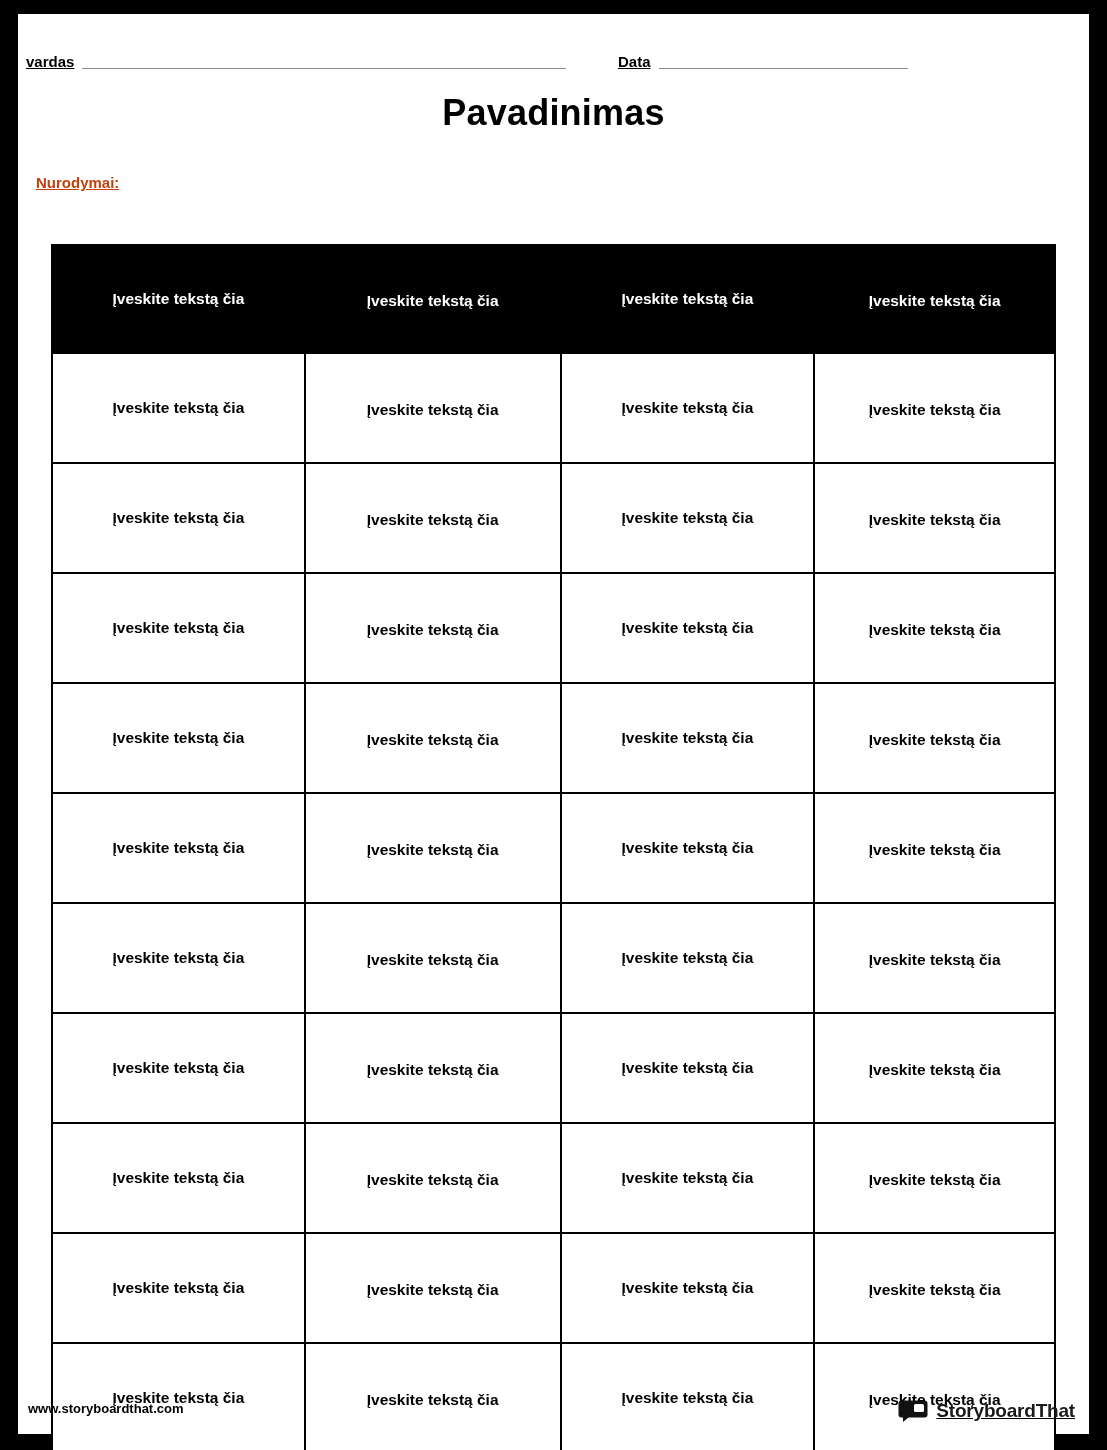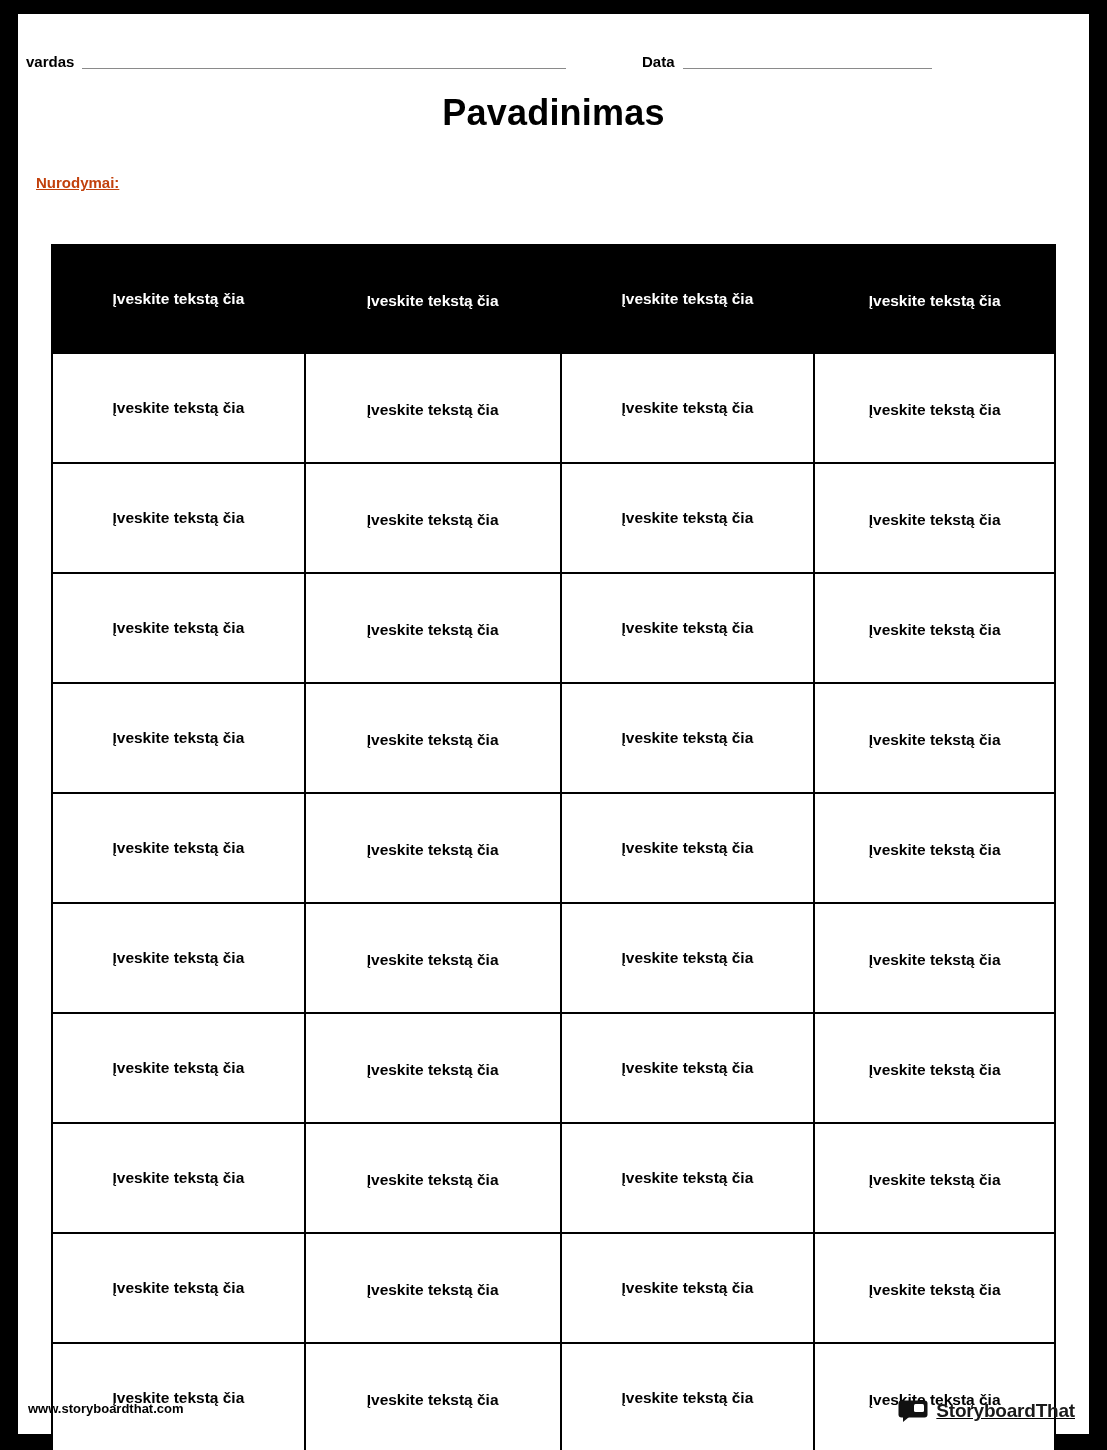--- a/index.html
+++ b/index.html
@@ -36,28 +36,29 @@
     left: 0;
     width: 100%;
     height: 30px;
   }
   .meta-field {
     position: absolute;
     display: flex;
     align-items: flex-end;
   }
   .meta-field.name { left: 8px; width: 540px; }
-  .meta-field.date { left: 624px; width: 290px; align-items: center; }
+  .meta-field.date { left: 600px; width: 290px; align-items: center; }
   .meta-label {
     font-size: 15px;
     font-weight: bold;
     color: #000;
     white-space: nowrap;
     padding-right: 8px;
     line-height: 1;
+    text-decoration: underline;
   }
   .meta-rule {
     flex: 1 1 auto;
     border-bottom: 1.3px solid #8a8a8a;
     height: 14px;
   }
 
   
   .doc-title {
     position: absolute;

